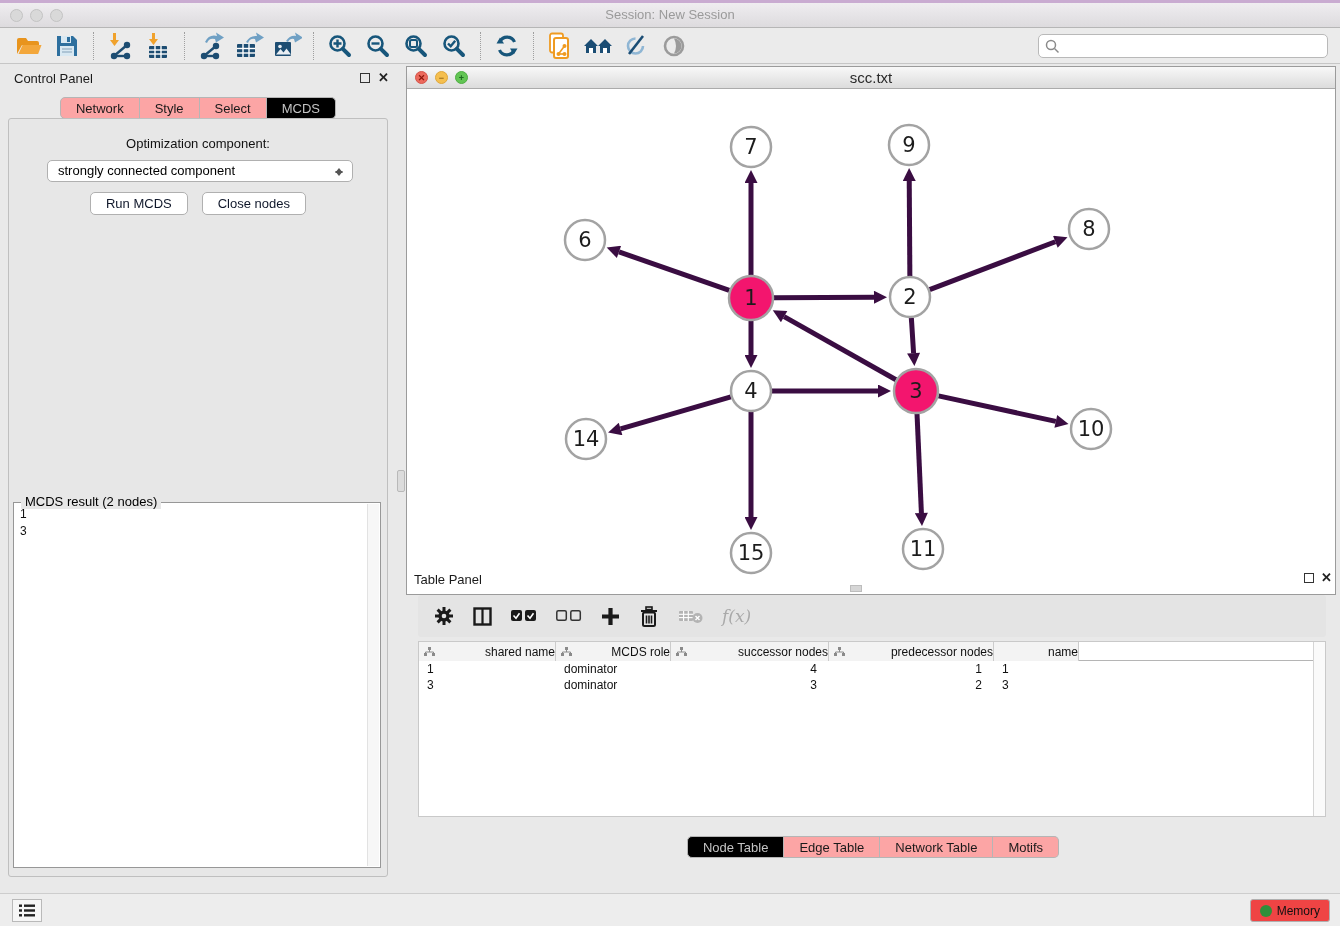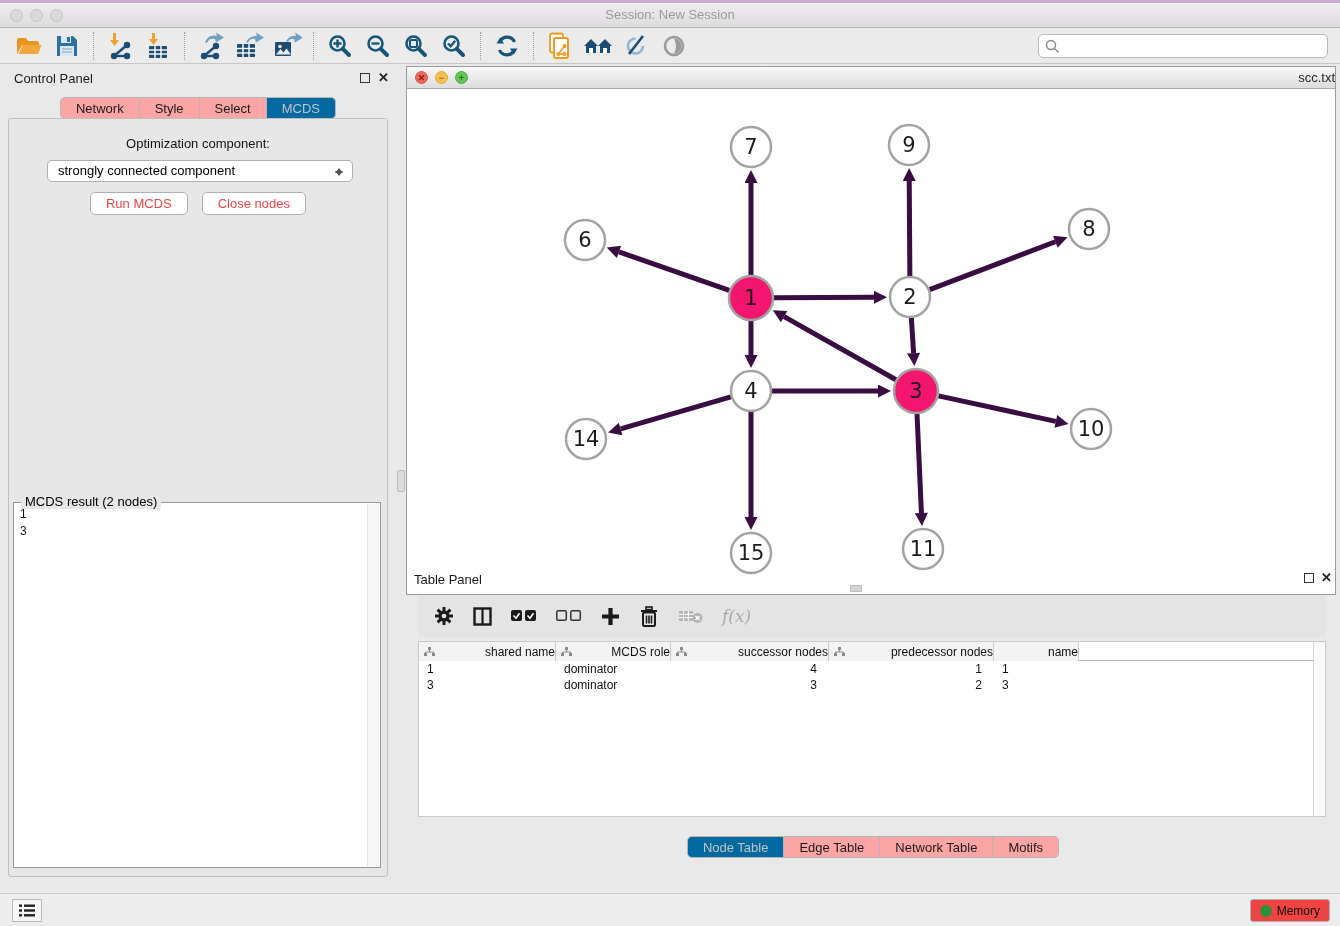--- a/index.html
+++ b/index.html
@@ -27,45 +27,45 @@
   
   .cp-header { position:absolute; left:0; top:64px; width:396px; height:30px; }
   .cp-header .ph-title { position:absolute; left:14px; top:7px; font-size:13px; color:#1a1a1a; }
   .float-ic { position:absolute; width:10px; height:10px; border:1.5px solid #333; top:9px; }
   .close-ic { position:absolute; top:6px; font-size:13px; font-weight:bold; color:#222; }
   .cp-tabs { position:absolute; left:0; top:97px; width:396px; display:flex; justify-content:center; }
   .tab { background:#fca5a5; border:1px solid #b5b5b5; border-left:none; padding:0 15px; height:22px;
     line-height:21px; font-size:13px; color:#1a1a1a; }
   .tab:first-child { border-left:1px solid #b5b5b5; border-radius:5px 0 0 5px; }
   .tab:last-child { border-radius:0 5px 5px 0; }
-  .tab.active { background:#0369a1; color:#c4c4c4; }
+  .tab.active { background:#000000; color:#c4c4c4; }
   .cp-body { position:absolute; left:8px; top:118px; width:380px; height:759px; background:#e7e7e7;
     border:1px solid #bfbfbf; border-radius:3px; }
   .opt-label { text-align:center; margin-top:17px; font-size:13px; color:#111; }
   .criterion { position:absolute; left:38px; top:41px; width:306px; height:22px; background:#fff;
     border:1px solid #b0b0b0; border-radius:5px; font-size:13px; line-height:20px; padding-left:10px; }
   .spinner { position:absolute; right:8px; top:3px; width:9px; height:16px; }
   .spinner:before { content:""; position:absolute; top:0; left:0; border:4.5px solid transparent; border-bottom:5px solid #555; }
   .spinner:after { content:""; position:absolute; bottom:0; left:0; border:4.5px solid transparent; border-top:5px solid #555; }
   .btn-row { position:absolute; left:0; top:73px; width:100%; display:flex; justify-content:center; gap:14px; }
   .btn { height:23px; padding:0 15px; background:#fff; border:1px solid #b0b0b0; border-radius:5px;
-    font-size:13px; font-family:"Liberation Sans",sans-serif; color:#ef4444; }
+    font-size:13px; font-family:"Liberation Sans",sans-serif; color:#0f172a; }
   .result-box { position:absolute; left:4px; right:6px; top:383px; bottom:8px; border:1px solid #979797; background:#fff; }
   .result-label { position:absolute; top:375px; left:12px; background:#e7e7e7; padding:0 4px; font-size:13px; color:#000; z-index:2; }
   .result-text { position:absolute; left:6px; top:3px; font-size:12px; line-height:17px; white-space:pre; color:#111; }
   .vscroll { position:absolute; right:1px; top:1px; bottom:1px; width:12px; background:#f7f7f7; border-left:1px solid #e2e2e2; }
 
   
   .vsplit-grab { position:absolute; left:397px; top:470px; width:8px; height:22px; background:#dcdcdc;
     border:1px solid #b9b9b9; border-radius:2px; }
 
   
   .net-win { position:absolute; left:406px; top:66px; width:930px; height:529px; background:#fff; border:1px solid #9b9b9b; }
   .net-titlebar { height:22px; background:linear-gradient(#f8f8f8,#dcdcdc); border-bottom:1px solid #ababab; position:relative; }
-  .net-title { text-align:right; line-height:21px; font-size:13px; color:#2a2a2a; }
+  .net-title { text-align:center; line-height:21px; font-size:15px; color:#2a2a2a; }
   .mac { position:absolute; left:8px; top:4px; display:flex; gap:7px; }
   .mac span { width:13px; height:13px; border-radius:50%; font-size:9px; line-height:12px; text-align:center; font-weight:bold; }
   .mac .r { background:#ec6a5d; border:1px solid #d5544a; color:#8c150b; }
   .mac .y { background:#f5bf4f; border:1px solid #dfa73b; color:#95691a; }
   .mac .g { background:#62c554; border:1px solid #4eae42; color:#1c6b1f; }
   .net-canvas { position:relative; width:928px; height:505px; background:#fff; overflow:hidden; }
   .net-grabber { position:absolute; left:443px; top:518px; width:12px; height:7px; background:#d6d6d6; border:1px solid #bdbdbd; }
 
   
   .table-panel { position:absolute; left:406px; top:567px; width:934px; height:296px; }

